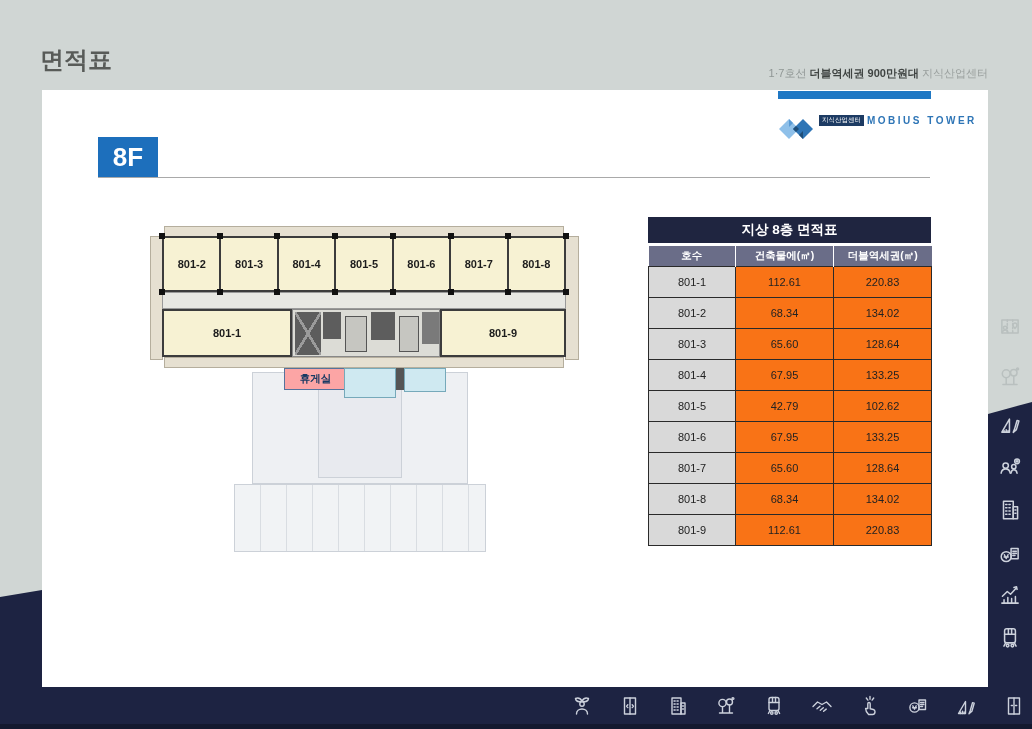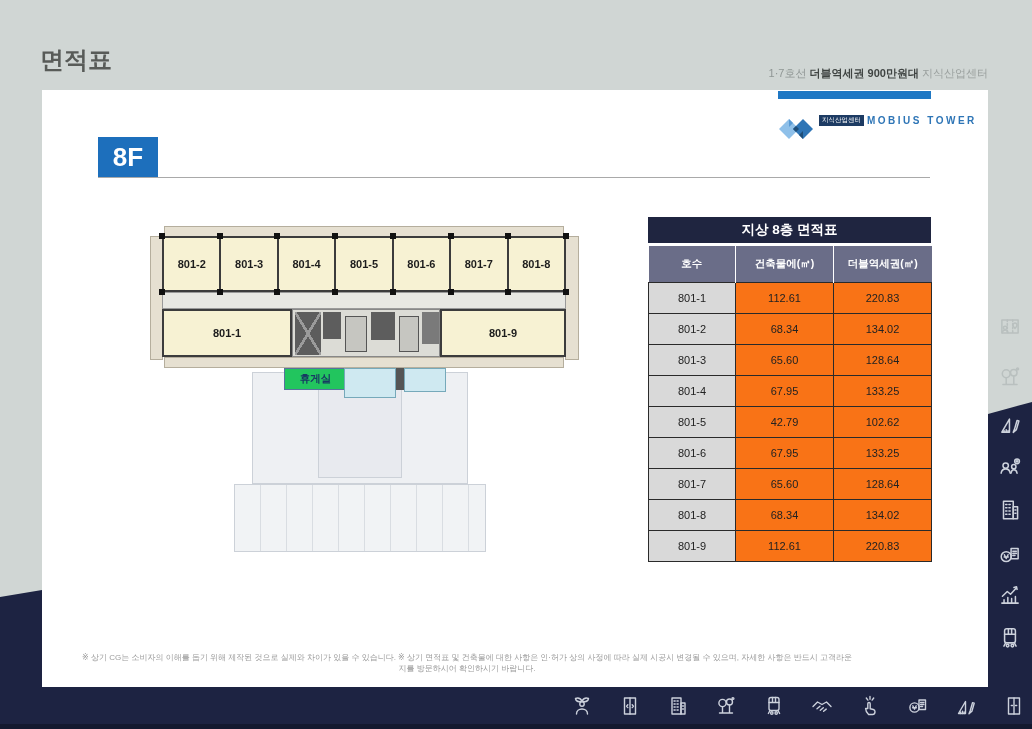--- a/index.html
+++ b/index.html
@@ -56,37 +56,37 @@
   .corridor { position:absolute; left:14px; top:72px; width:404px; height:17px; background:#e8e8e3;
     border:1px solid #9a9a9a; }
   .unit.abs { position:absolute; }
   .core { position:absolute; left:144px; top:89px; width:148px; height:48px; background:#dcdcd6; border:1px solid #888; }
   .core div { position:absolute; }
   .c-dark { background:#5d5d5d; }
   .c-x { background:
       linear-gradient(to top right, transparent 47%, #9b9b9b 47%, #9b9b9b 53%, transparent 53%),
       linear-gradient(to bottom right, transparent 47%, #9b9b9b 47%, #9b9b9b 53%, transparent 53%), #5d5d5d; }
   .c-shaft { background:#c6c6c1; border:1px solid #555; }
-  .rest-room { position:absolute; left:136px; top:148px; width:63px; height:22px; background:#22c55e;
+  .rest-room { position:absolute; left:136px; top:148px; width:63px; height:22px; background:#fca5a5;
     border:1px solid #56729c; color:#173a63; font-size:10.5px; font-weight:bold;
     display:flex; align-items:center; justify-content:center; z-index:3; }
   .wc { position:absolute; background:#cfe9f1; border:1px solid #76a9ba; z-index:3; }
   .conn { position:absolute; left:248px; top:148px; width:8px; height:22px; background:#555; z-index:4; }
   .ghost { position:absolute; background:rgba(228,231,236,.62); border:1px solid #ccd1d8; z-index:1; }
   .ghost.inner-stripes { background:
       repeating-linear-gradient(90deg, transparent 0 25px, #d9dde2 25px 26px), rgba(230,233,237,.55); }
   .pillar { position:absolute; width:6px; height:6px; background:#111; z-index:2; }
 
   
   .area-table { position:absolute; left:606px; top:127px; width:283px; }
   .at-title { height:26px; line-height:26px; background:#1f2540; color:#fff; text-align:center;
     font-size:13.5px; font-weight:bold; margin-bottom:3px; }
   table { border-collapse:collapse; width:283px; table-layout:fixed; }
   col.c1 { width:87px; } col.c2 { width:98px; } col.c3 { width:98px; }
-  th { background:#6a6d88; color:#fff; font-size:10.5px; font-weight:bold; height:36px; border-left:1px solid #fff; }
+  th { background:#6a6d88; color:#fff; font-size:10.5px; font-weight:bold; height:20px; border-left:1px solid #fff; }
   th:first-child { border-left:none; }
   td { border:1px solid #2a2a2a; text-align:center; font-size:11px; color:#222; height:31px; background:#f97316; }
   td.unit-no { background:#d9d9d9; }
 
   .disclaimer { position:absolute; left:40px; top:562px; width:770px; text-align:center;
     font-size:8px; color:#9b9b9b; letter-spacing:0; }
 </style>
 </head>
 <body>
 
@@ -234,21 +234,20 @@
           </tr>
           <tr>
             <td class="unit-no">801-9</td>
             <td>112.61</td>
             <td>220.83</td>
           </tr>
         </tbody>
     </table>
   </div>
 
-  <div class="disclaimer">※ 상기 CG는 소비자의 이해를 돕기 위해 제작된 것으로 실제와 차이가 있을 수 있습니다. ※ 상기 면적표 및 건축물에 대한 사항은 인·허가 상의 사정에 따라 실제 시공시 변경될 수 있으며, 자세한 사항은 반드시 고객라운지를 방문하시어 확인하시기 바랍니다.</div>
 </div>
 
 <div class="left-navy"></div>
 <div class="right-gray"></div>
 <div class="right-navy"></div>
 
 <div class="sidebar" id="sidebar">
     <span class="side-icon gray" style="top: 314px;"><svg viewBox="0 0 24 24" width="100%" height="100%" fill="none" stroke="currentColor" stroke-width="1.4" stroke-linecap="round" stroke-linejoin="round">
         <rect x="4.5" y="5.5" width="15" height="12"></rect>
         <path d="M9.5 5.5v12M14.5 5.5v12" stroke-dasharray="1.5 1.8"></path>

